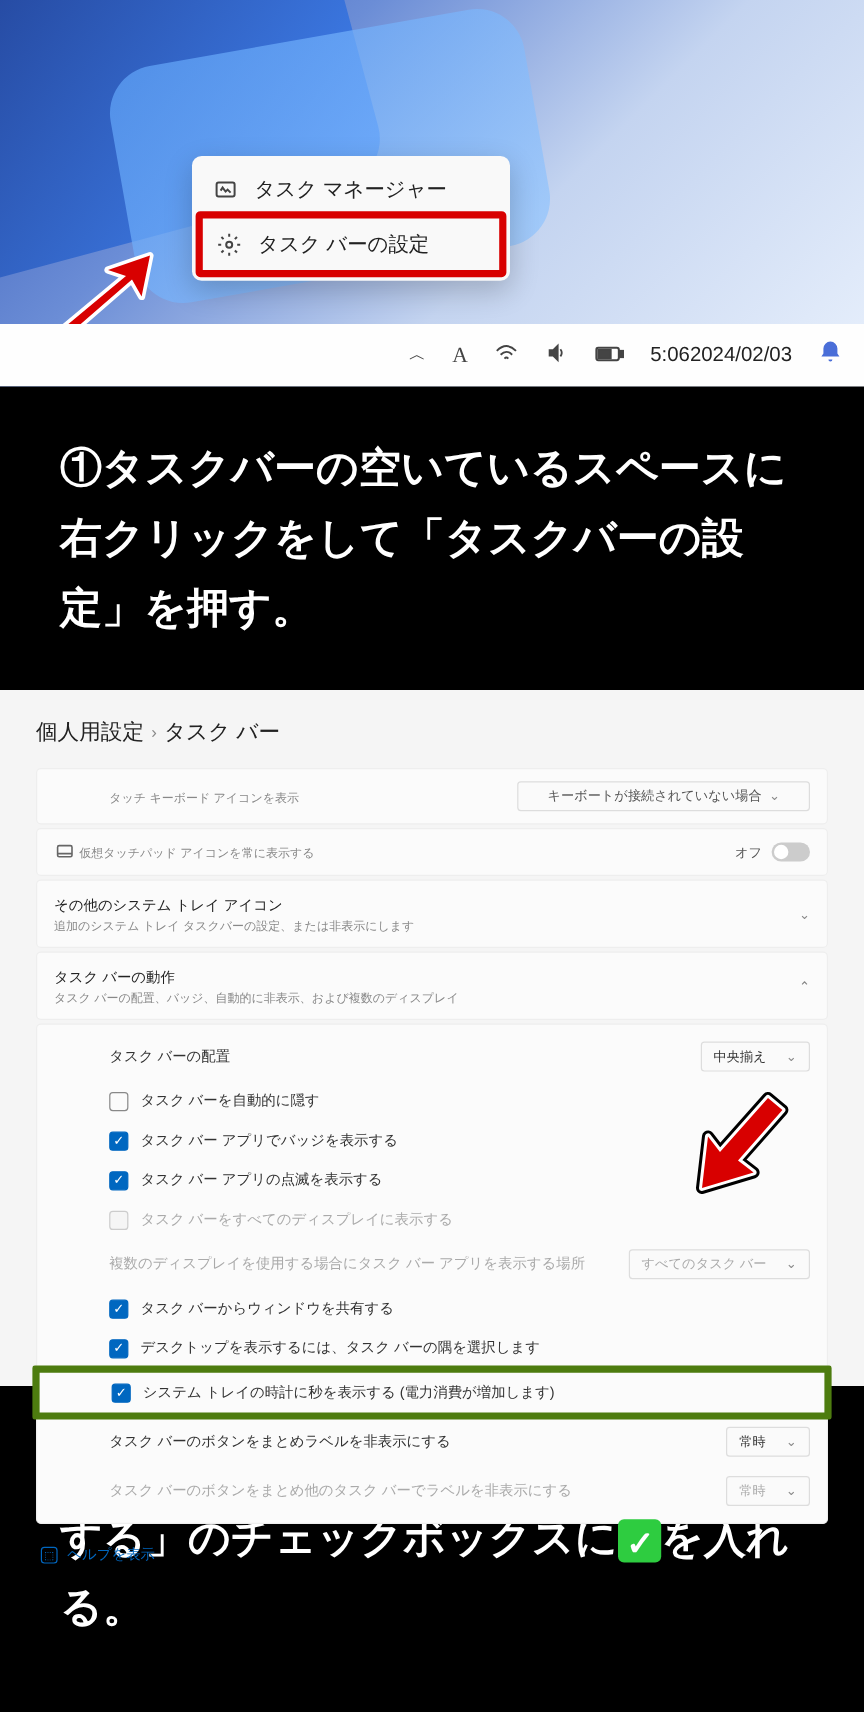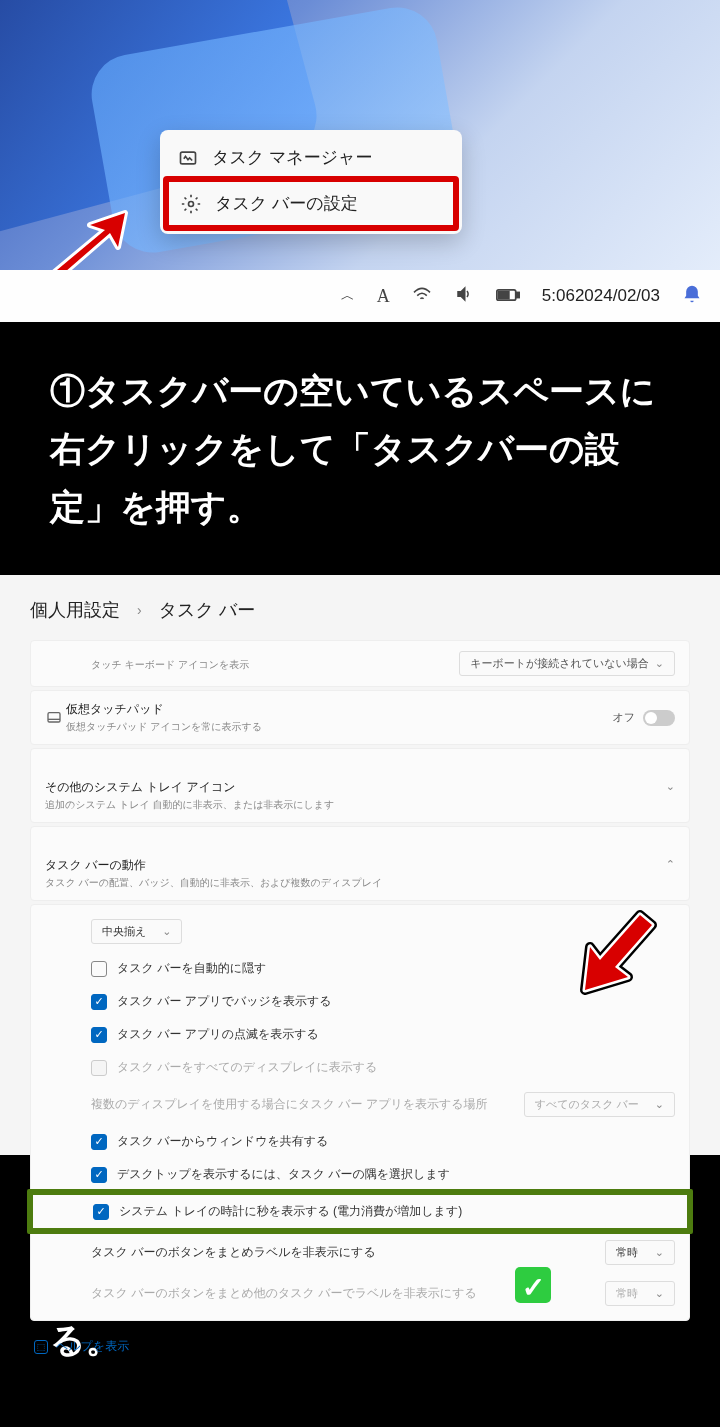--- a/index.html
+++ b/index.html
@@ -37,21 +37,21 @@
       background: linear-gradient(140deg, #60a5fa, #93c5fd);
       border-radius: 40px;
       transform: rotate(-10deg);
       opacity: 0.7;
     }
     
     .context-menu {
       position: absolute;
       top: 130px;
       left: 160px;
-      width: 302px;
+      width: 265px;
       background: #f9f9f9;
       border-radius: 8px;
       box-shadow: 0 8px 24px rgba(0,0,0,0.2);
       padding: 6px;
     }
     .menu-item {
       display: flex;
       align-items: center;
       padding: 10px 12px;
       border-radius: 4px;
@@ -127,21 +127,21 @@
       background: #f5f5f5;
       padding: 15px 30px 20px;
       position: relative;
       height: 580px;
     }
     .breadcrumb {
       font-size: 18px;
       color: #222;
       padding: 8px 0 18px;
       display: flex;
-      gap: 17px;
+      gap: 6px;
       align-items: center;
     }
     .breadcrumb .sep { color: #888; font-size: 14px; }
     
     .settings-row {
       background: #fbfbfb;
       border: 1px solid #eee;
       border-radius: 4px;
       padding: 10px 14px;
       margin-bottom: 3px;
@@ -157,21 +157,21 @@
       align-items: center;
       justify-content: center;
     }
     .settings-row-text { flex: 1; }
     .settings-row-title { font-size: 12px; color: #222; }
     .settings-row-subtitle { font-size: 10px; color: #888; margin-top: 2px; }
     .settings-row-control { font-size: 11px; color: #555; display: flex; align-items: center; gap: 8px; }
     .dropdown-tag {
       border: 1px solid #ddd;
       background: #fafafa;
-      padding: 4px 10px;
+      padding: 4px 24px;
       border-radius: 3px;
       font-size: 11px;
       display: flex;
       align-items: center;
       gap: 6px;
     }
     .toggle-off {
       width: 32px;
       height: 16px;
       border-radius: 8px;
@@ -193,21 +193,21 @@
     .section-header {
       padding: 12px 14px 10px;
       border: 1px solid #eee;
       border-radius: 4px;
       background: #fbfbfb;
       margin-bottom: 3px;
       display: flex;
       align-items: center;
     }
     .section-header-text { flex: 1; }
-    .section-header-title { font-size: 12px; color: #222; margin-top: 18px; }
+    .section-header-title { font-size: 12px; color: #222; }
     .section-header-subtitle { font-size: 10px; color: #888; margin-top: 2px; }
     
     .checkbox-list {
       background: #fbfbfb;
       border: 1px solid #eee;
       border-radius: 4px;
       padding: 6px 0;
       margin-bottom: 3px;
     }
     .sub-setting {
@@ -384,47 +384,47 @@
   </div>
 
   <div class="settings-row">
     <div class="settings-row-icon">
       <svg width="16" height="16" viewBox="0 0 24 24" fill="none" stroke="#666" stroke-width="2">
         <rect x="3" y="4" width="18" height="14" rx="2"></rect>
         <line x1="3" y1="14" x2="21" y2="14"></line>
       </svg>
     </div>
     <div class="settings-row-text">
-      <div class="settings-row-title">仮想タッチパッド</div>
       <div class="settings-row-subtitle">仮想タッチパッド アイコンを常に表示する</div>
     </div>
     <div class="settings-row-control">
       <span>オフ</span>
       <div class="toggle-off"></div>
     </div>
   </div>
 
   <div class="section-header">
     <div class="section-header-text">
       <div class="section-header-title">その他のシステム トレイ アイコン</div>
-      <div class="section-header-subtitle">追加のシステム トレイ 自動的に非表示、または非表示にします</div>
+      <div class="section-header-subtitle">追加のシステム トレイ タスクバーの設定、または非表示にします</div>
     </div>
     <span class="chevron-icon">⌄</span>
   </div>
 
   <div class="section-header">
     <div class="section-header-text">
       <div class="section-header-title">タスク バーの動作</div>
       <div class="section-header-subtitle">タスク バーの配置、バッジ、自動的に非表示、および複数のディスプレイ</div>
     </div>
     <span class="chevron-icon">⌃</span>
   </div>
 
   <div class="checkbox-list">
     <div class="sub-setting">
+      <span class="sub-setting-label">タスク バーの配置</span>
       <div class="dropdown-right">
         <span>中央揃え</span>
         <span class="chevron-icon">⌄</span>
       </div>
     </div>
     <div class="sub-setting">
       <div class="checkbox"></div>
       <span>タスク バーを自動的に隠す</span>
     </div>
     <div class="sub-setting">

